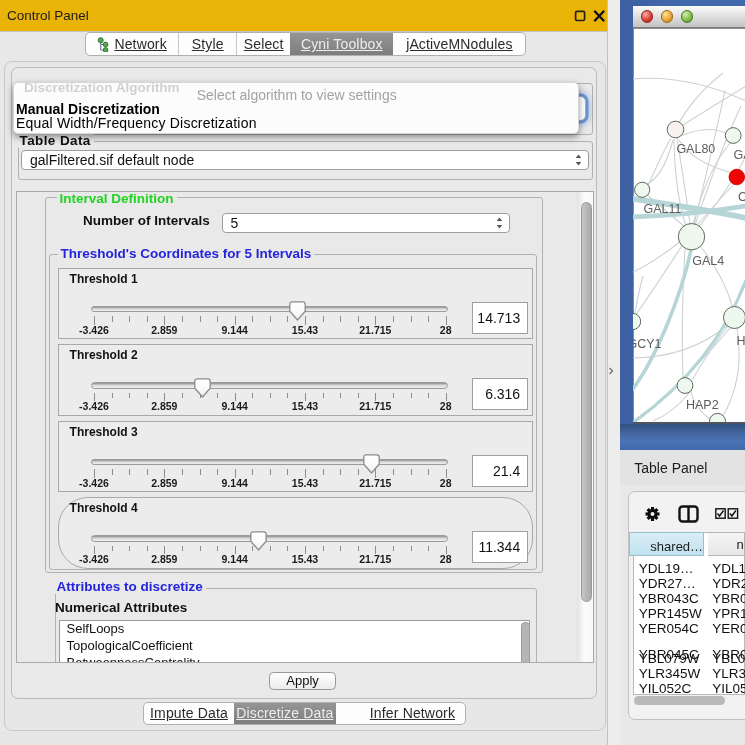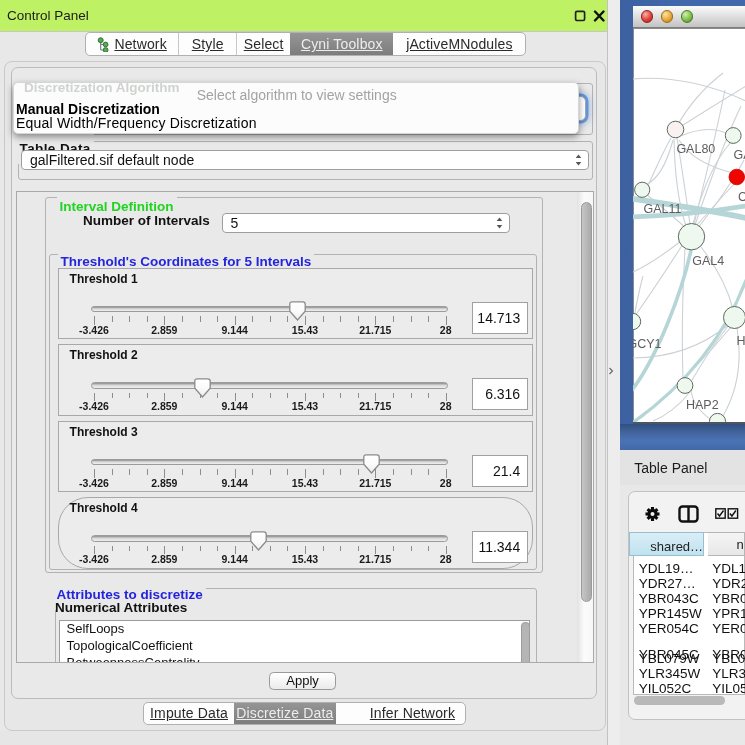--- a/index.html
+++ b/index.html
@@ -1,33 +1,33 @@
 <!DOCTYPE html>
 <html><head><meta charset="utf-8">
 <style>
 * { margin:0; padding:0; box-sizing:border-box; }
 html,body { width:745px; height:745px; background:#e8e8e8; font-family:"Liberation Sans",sans-serif; overflow:hidden; position:relative; }
 .abs { position:absolute; }
 
 
-#titlebar { position:absolute; left:0; top:0; width:607px; height:32px; background:#bef264; border-bottom:1px solid #c6c6c6; }
+#titlebar { position:absolute; left:0; top:0; width:607px; height:32px; background:#eab308; border-bottom:1px solid #c6c6c6; }
 #titlebar .t { position:absolute; left:7px; top:7.5px; font-size:13.5px; color:#1c1c1c; }
 
 
 .tabbar { position:absolute; display:flex; background:#fdfdfd; border:1px solid #b0b0b0; border-radius:5px; overflow:hidden; font-size:14px; letter-spacing:0.15px; color:#2a2a2a; }
 .tabbar .tab { display:flex; align-items:center; justify-content:center; height:100%; position:relative;text-decoration:underline; }
 .tabbar .sep { width:1px; background:#c8c8c8; height:100%; }
 .tabbar .sel { background:linear-gradient(#959595,#7d7d7d); color:#ededed; }
 
 
 #outer { position:absolute; left:4px; top:61px; width:602px; height:670px; border:1px solid #c9c9c9; border-radius:8px; background:#e7e7e7; }
 #mainpanel { position:absolute; left:11px; top:67px; width:586px; height:631.5px; border:1px solid #bbbbbb; border-radius:7px; background:#e9e9e9; }
 
 .group { position:absolute; border:1px solid #b2b2b2; border-radius:3px; }
-.gtitle { position:absolute; font-size:13.5px; font-weight:bold; padding:8px 3px; background:#e9e9e9; white-space:nowrap; }
+.gtitle { position:absolute; font-size:13.5px; font-weight:bold; padding:0 3px; background:#e9e9e9; white-space:nowrap; }
 
 .combo { position:absolute; background:#fff; border:1px solid #9e9e9e; border-radius:4px; font-size:14px; color:#111; }
 .combo .txt { position:absolute; left:8px; top:50%; transform:translateY(-50%); }
 .arrows { position:absolute; right:6px; top:50%; transform:translateY(-50%); width:7px; height:12px; }
 
 
 #popup { position:absolute; left:13px; top:81.5px; width:565.5px; height:52.5px; background:#fcfcfc; border:1px solid #d6d6d6; border-radius:5px; box-shadow:0 3px 7px rgba(0,0,0,0.42); z-index:30; }
 #popup .ghost { position:absolute; left:10px; top:-3px; font-weight:bold; font-size:13.5px; color:#cfd3cf; }
 #popup .r1 { position:absolute; left:182.7px; top:4px; font-size:14px; color:#a3a3a3; }
 #popup .r2 { position:absolute; left:2px; top:18.5px; font-size:14px; font-weight:bold; color:#000; }

